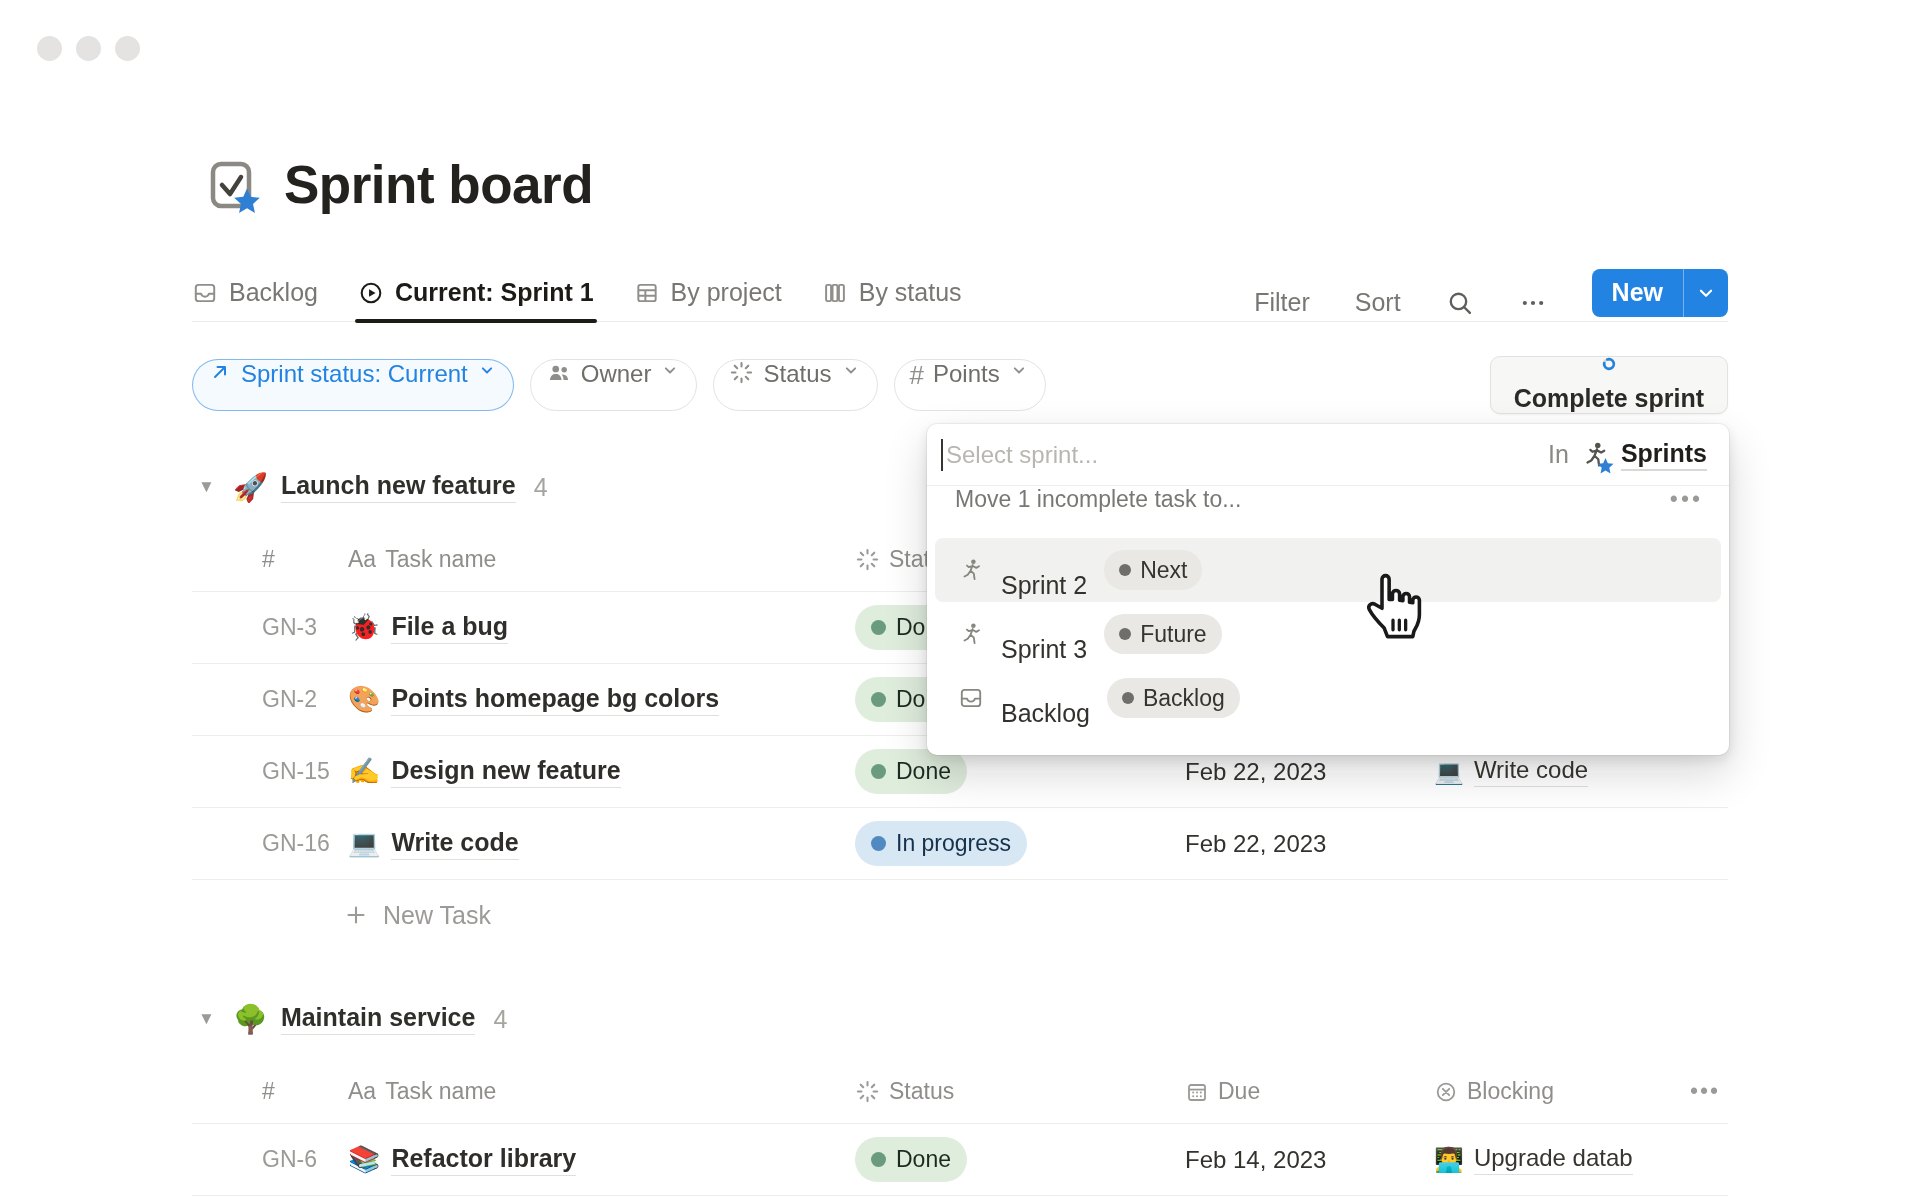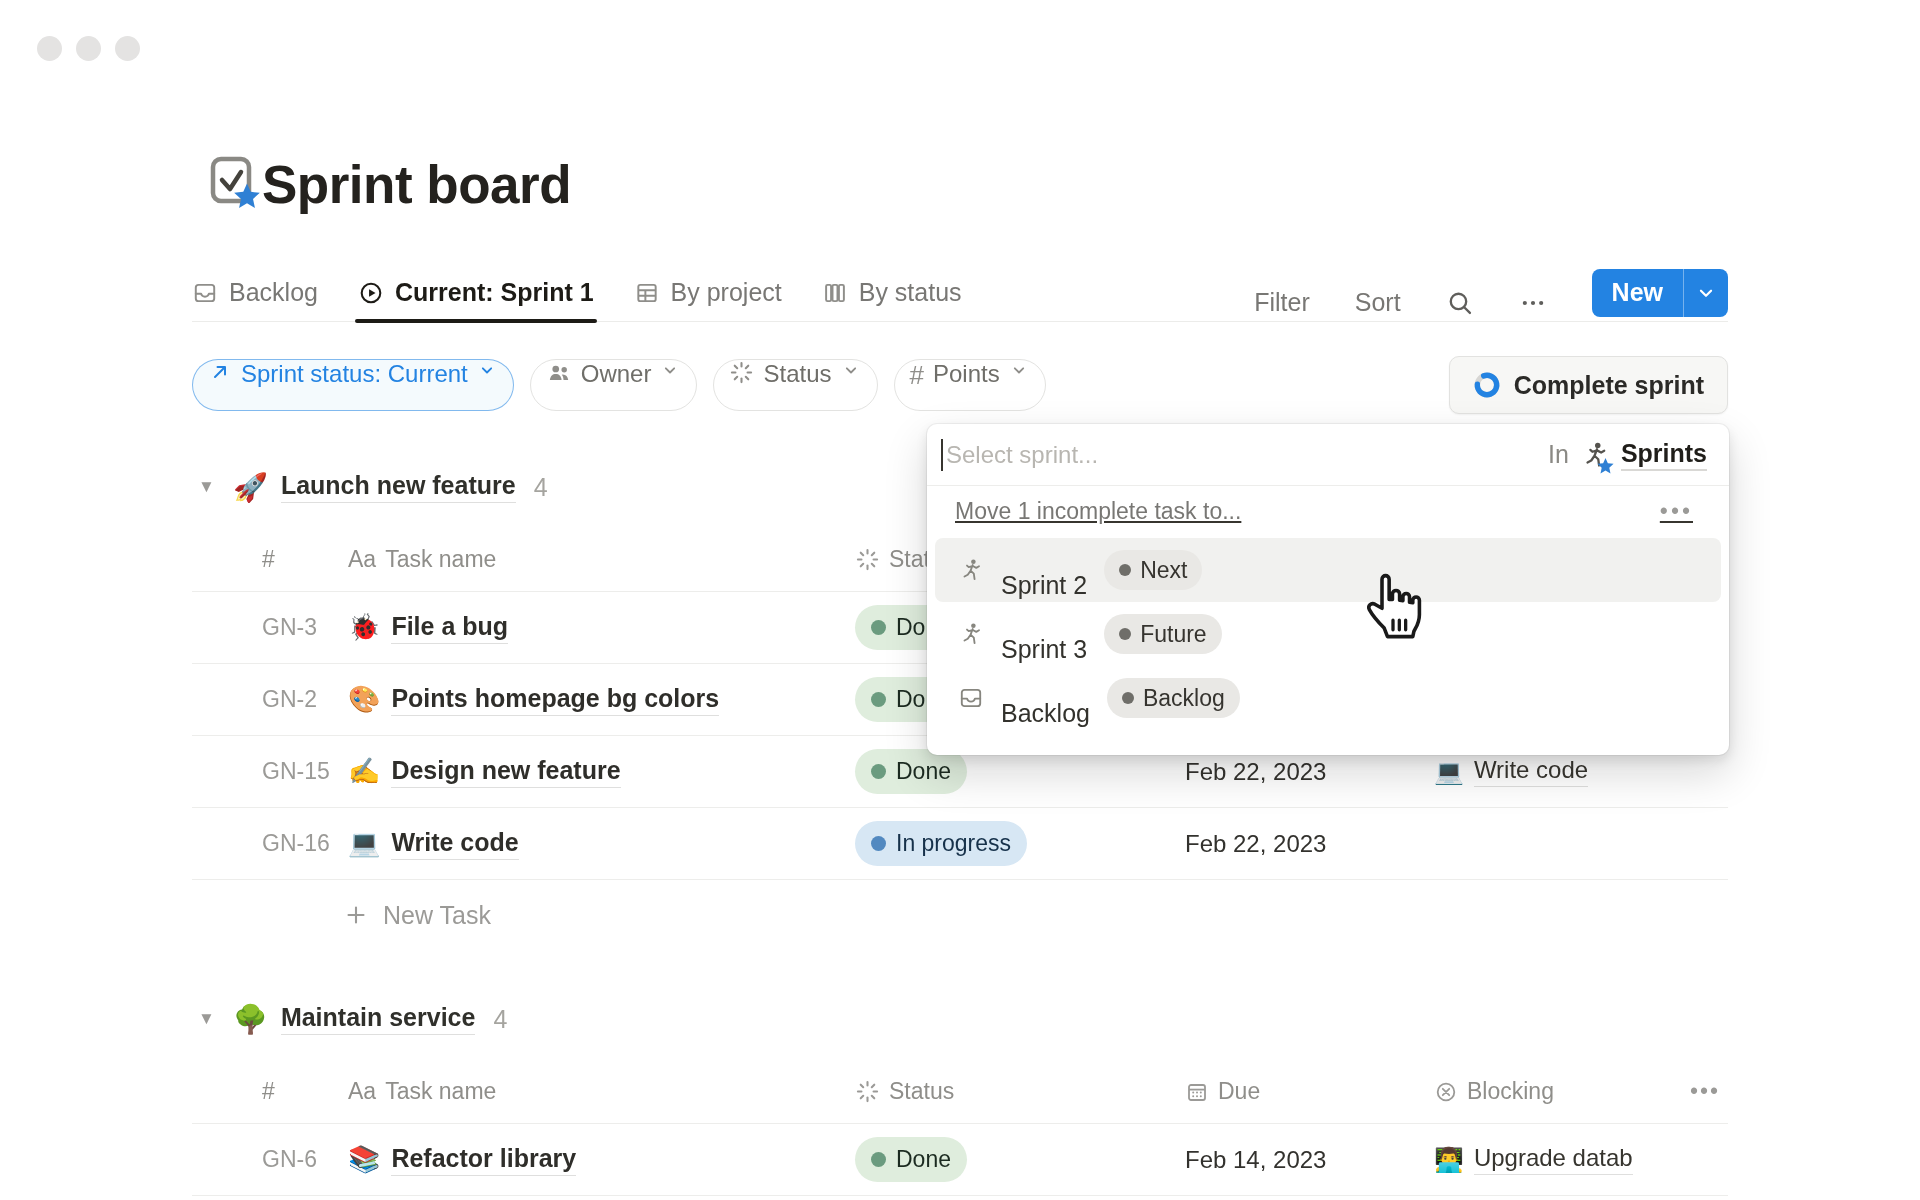--- a/index.html
+++ b/index.html
@@ -5,21 +5,21 @@
   * { margin:0; padding:0; box-sizing:border-box; }
   html,body { background:#fff; }
   .page{ position:relative; width:1920px; height:1200px; background:#fff; overflow:hidden;
          font-family:"Liberation Sans","DejaVu Sans",sans-serif; color:#37352f; }
 
   
   .traffic{ position:absolute; top:36px; left:37px; display:flex; gap:14px; }
   .traffic .dot{ width:25px; height:25px; border-radius:50%; background:#e4e3e2; }
 
   
-  .title-row{ position:absolute; left:206px; top:154px; display:flex; align-items:flex-start; }
+  .title-row{ position:absolute; left:206px; top:154px; display:flex; align-items:flex-end; gap:22px; }
   .title-icon{ position:relative; width:56px; height:56px; flex:0 0 auto; }
   .title-text{ font-size:53px; font-weight:700; letter-spacing:-0.5px; color:#24221e; }
 
   
   .tabbar{ position:absolute; left:192px; top:264px; width:1536px; height:58px;
            display:flex; align-items:center; border-bottom:1px solid #ececea; }
   .tabs{ display:flex; gap:40px; height:100%; align-items:center; }
   .tab{ position:relative; display:flex; align-items:center; gap:11px; height:100%;
         font-size:25px; color:#787774; font-weight:500; cursor:default; }
   .tab svg{ color:#8f8e8a; }
@@ -38,21 +38,21 @@
 
   
   .chips-row{ position:absolute; left:192px; top:356px; width:1536px; display:flex; align-items:center; gap:16px; }
   .chip{ display:flex; gap:9px; height:52px; padding:0 16px 0 15px;
          border:1px solid #e3e3e1; border-radius:27px; background:#fff; color:#6f6e69; font-size:24px; }
   .chip svg{ color:#8f8e8a; }
   .chip.active{ border:1.5px solid rgba(35,131,226,0.55); background:#f4fafd; color:#2383e2; font-weight:500; }
   .chip.active svg{ color:#2383e2; }
   .complete-btn{ margin-left:auto; display:flex; align-items:center; gap:13px; height:58px; padding:0 23px;
          border:1px solid #e2e2e0; border-radius:10px; background:#f7f7f5;
-         box-shadow:0 1px 2px rgba(0,0,0,0.05); font-size:25px; font-weight:700; color:#2b2a27; }
+         box-shadow:0 1px 2px rgba(0,0,0,0.05); font-size:25px; font-weight:700; color:#2b2a27;flex-direction:column; }
 
   
   .group{ position:absolute; left:192px; width:1536px; }
   .group-header{ display:flex; align-items:center; gap:13px; height:46px; padding-left:6px; }
   .toggle{ color:#9b9a97; font-size:17px; width:22px; }
   .group-emoji{ font-size:28px; }
   .group-title{ font-size:25px; font-weight:700; color:#30302b;
                 border-bottom:1.5px solid rgba(55,53,47,0.16); padding-bottom:2px; }
   .group-count{ font-size:25px; color:#a5a49f; margin-left:5px; }
   .trow{ display:grid; grid-template-columns:70px 86px 507px 330px 249px 256px 38px;
@@ -83,22 +83,22 @@
                border-bottom:1px solid #ededeb; }
   .caret{ width:2px; height:32px; background:#37352f; margin-right:3px; flex:0 0 auto; }
   .sel-input{ border:none; outline:none; flex:1; font-size:24px; color:#37352f; background:transparent;
               font-family:inherit; min-width:0; }
   .sel-input::placeholder{ color:#b8b6b1; }
   .in-wrap{ display:flex; align-items:center; gap:11px; flex:0 0 auto; }
   .in-label{ color:#8a8984; font-size:25px; }
   .db-icon{ position:relative; width:30px; height:30px; color:#55534e; }
   .db-star{ position:absolute; right:-4px; bottom:-5px; }
   .db-name{ font-size:25px; font-weight:700; color:#201e1a; border-bottom:2px solid #d9d8d5; padding-bottom:1px; }
-  .section-row{ height:50px; display:flex; align-items:center; justify-content:space-between;
-                padding:0 36px 0 28px;text-decoration:underline; }
+  .section-row{ height:50px; display:flex; justify-content:space-between;
+                padding:0 26px 0 28px; }
   .section-label{ color:#787774; font-size:23px; }
   .dots{ color:#9b9a97; font-size:23px; letter-spacing:3px; }
   .options{ padding:2px 8px 12px; }
   .opt{ display:flex; align-items:center; gap:17px; height:64px; padding:0 23px; border-radius:8px; }
   .opt.hover{ background:#f1f1ef; }
   .opt-icon{ color:#87867f; display:flex; }
   .opt-name{ font-size:25px; font-weight:500; color:#33322d;margin-top:31px; }
   .gbadge{ display:inline-flex; align-items:center; gap:9px; height:40px; padding:0 15px;
            border-radius:20px; background:#e9e8e5; color:#36342f; font-size:23px; }
   .gbadge .bdot{ width:12px; height:12px; background:#6f6e69; }

